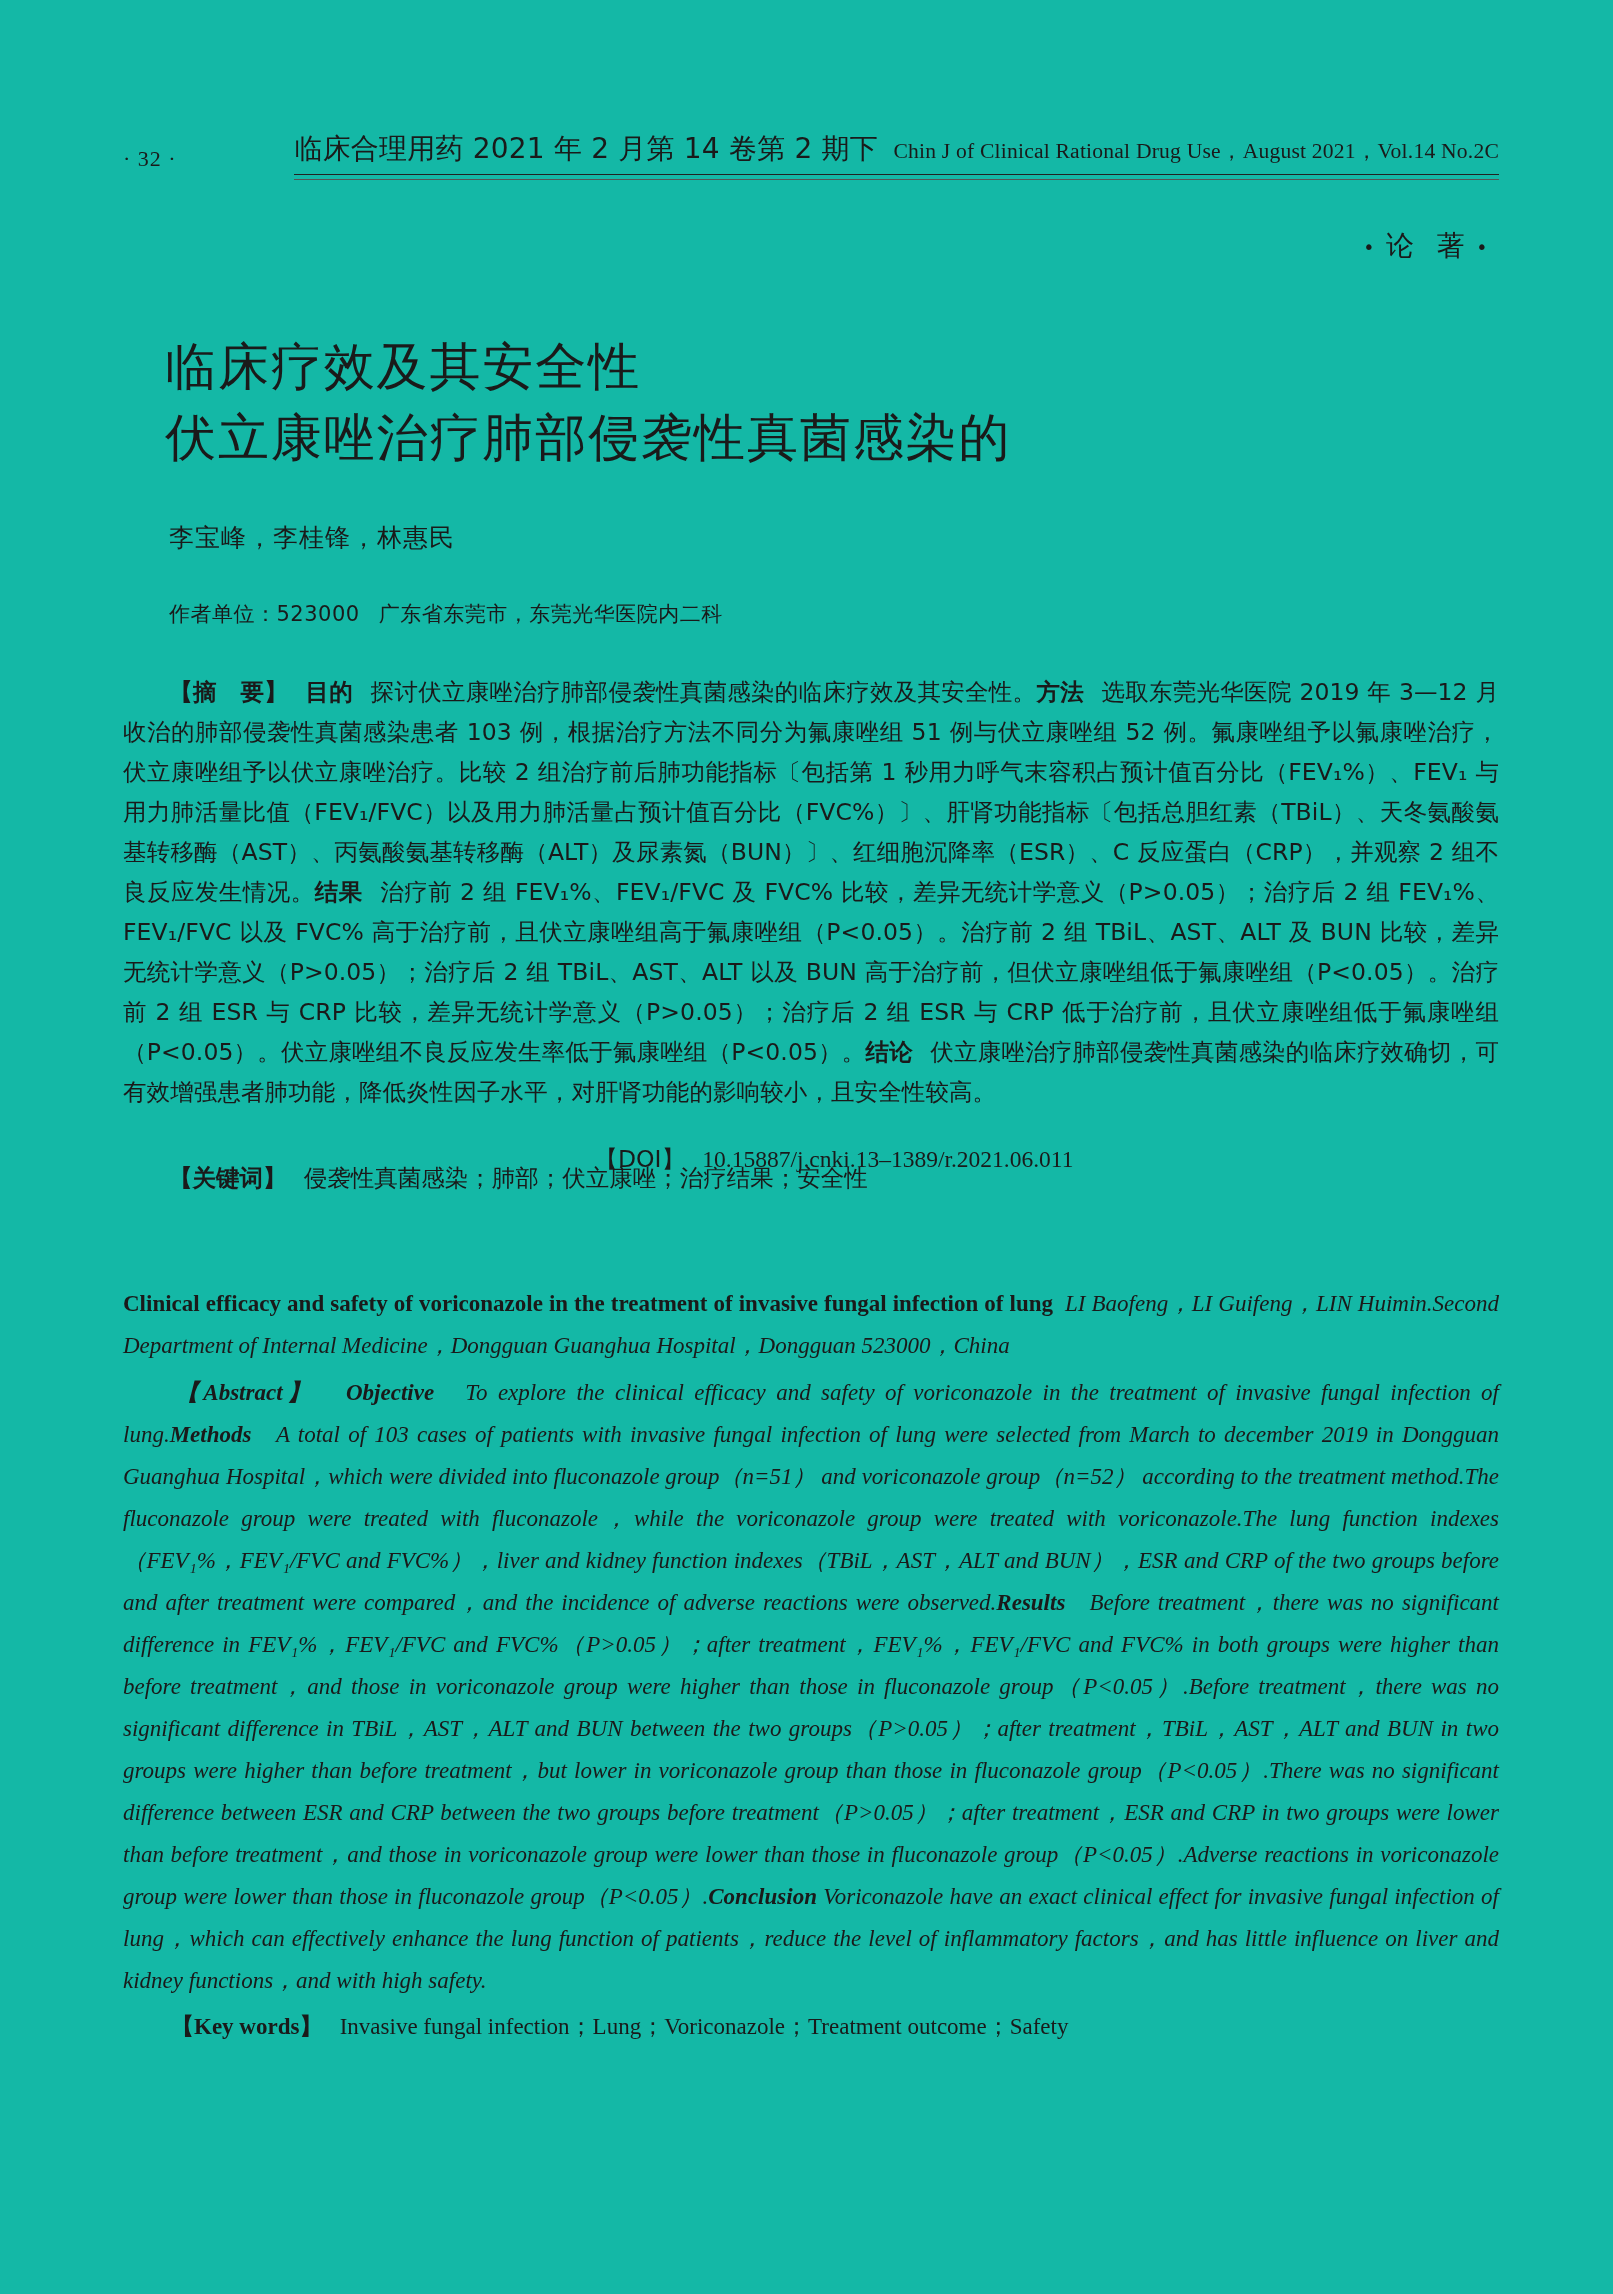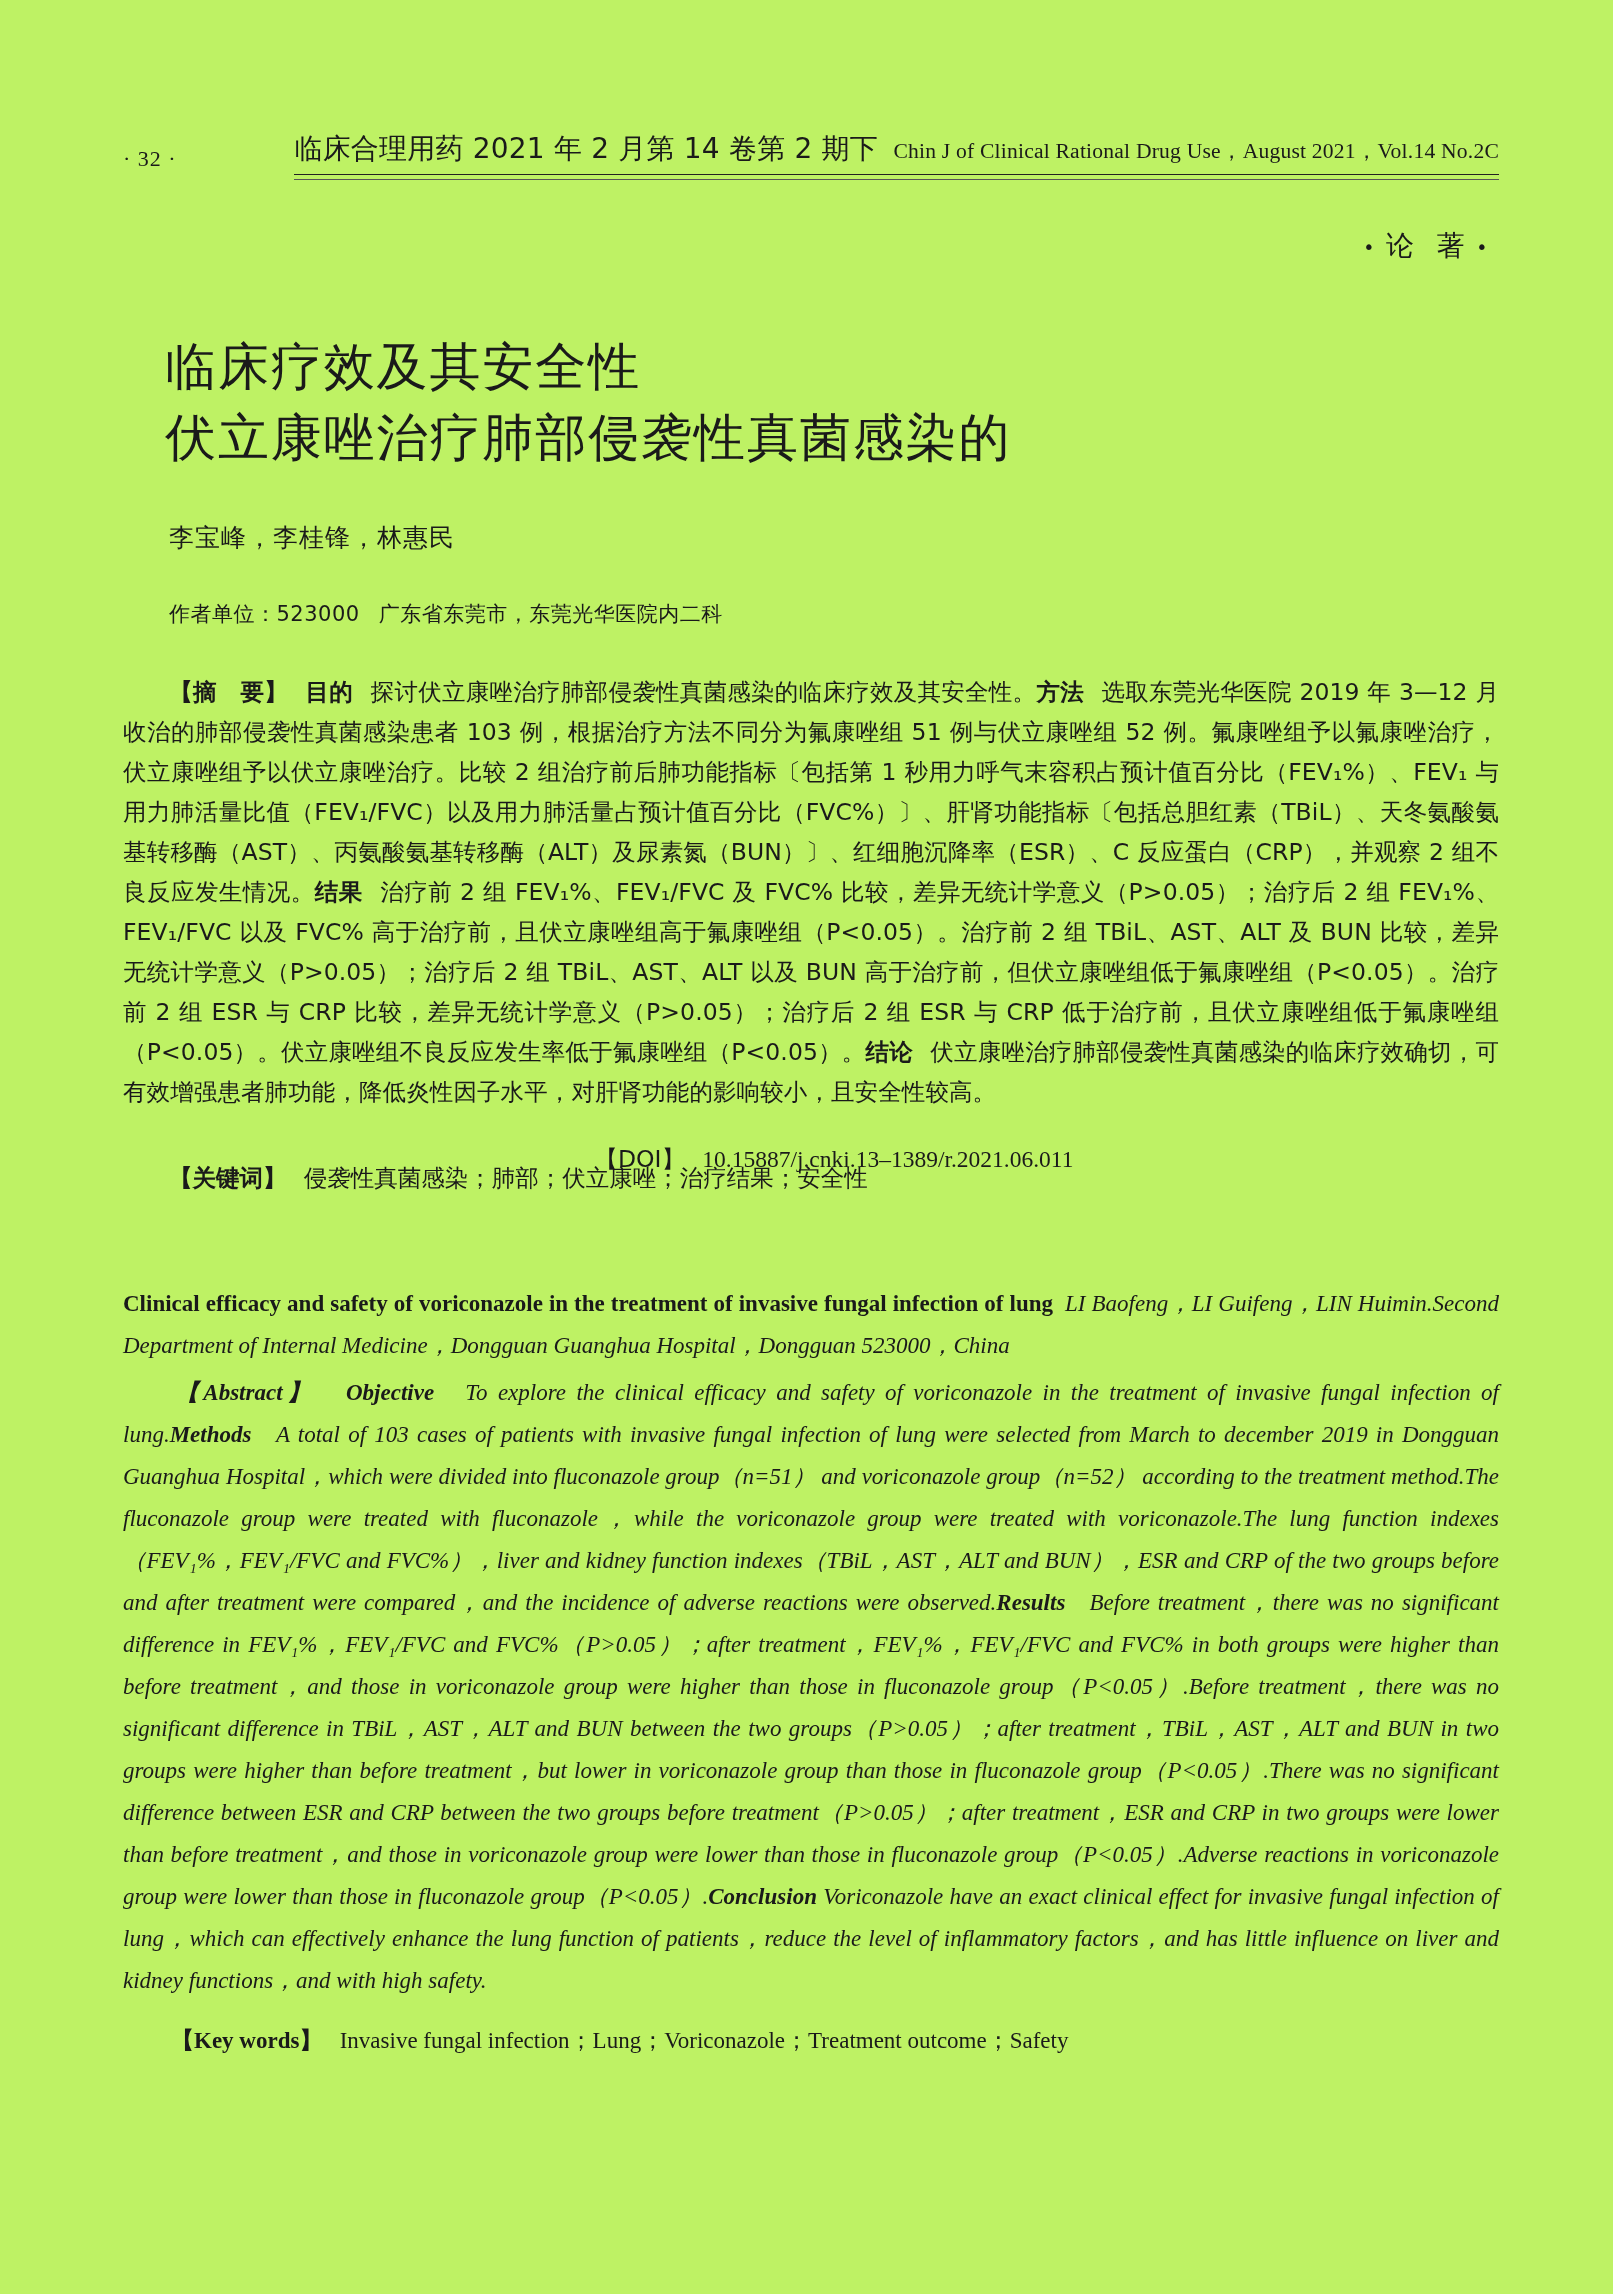--- a/index.html
+++ b/index.html
@@ -13,21 +13,21 @@
     font-family: "Liberation Serif", "DejaVu Serif", serif;
     color: #1a1a1a;
     position: relative;
     overflow: hidden;
   }
   .page {
     position: absolute;
     left: 0; top: 0;
     width: 1614px;
     height: 2294px;
-    background: #bef264;
+    background: #14b8a6;
   }
 
   
   .runhead {
     position: absolute;
     left: 123px;
     top: 134px;
     width: 1376px;
     height: 38px;
     display: flex;
@@ -175,21 +175,21 @@
   .en-title .t { font-weight: 700; }
   .en-title .a { font-style: italic; }
   .en-para {
     margin-top: 5px;
     text-align: justify;
     font-style: italic;
   }
   .en-para .indent { display:inline-block; width: 48px; }
   .en-para b { font-weight: 700; }
   .kw-en {
-    margin-top: 18px;
+    margin-top: 4px;
   }
   .kw-en .indent { display:inline-block; width: 48px; }
   .kw-en b { font-weight: 700; }
 </style>
 </head>
 <body>
 
 <div class="page">
 
   <div class="runhead">

